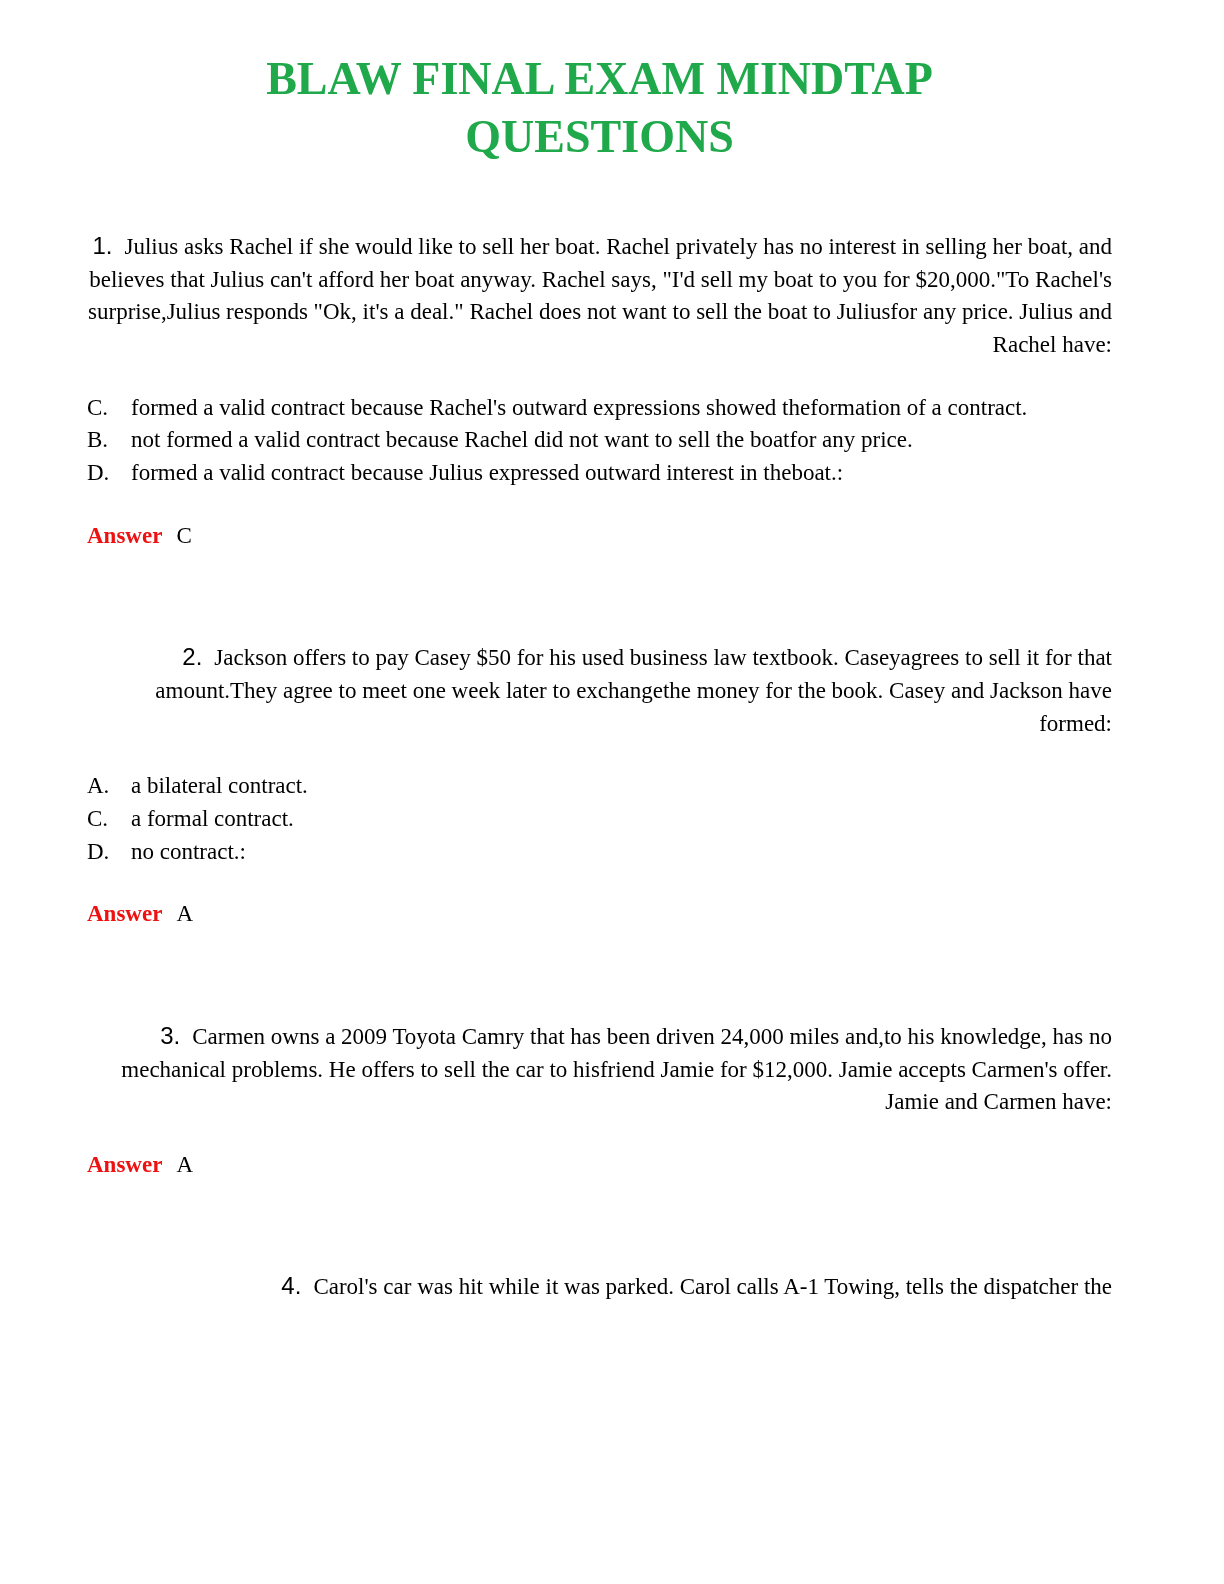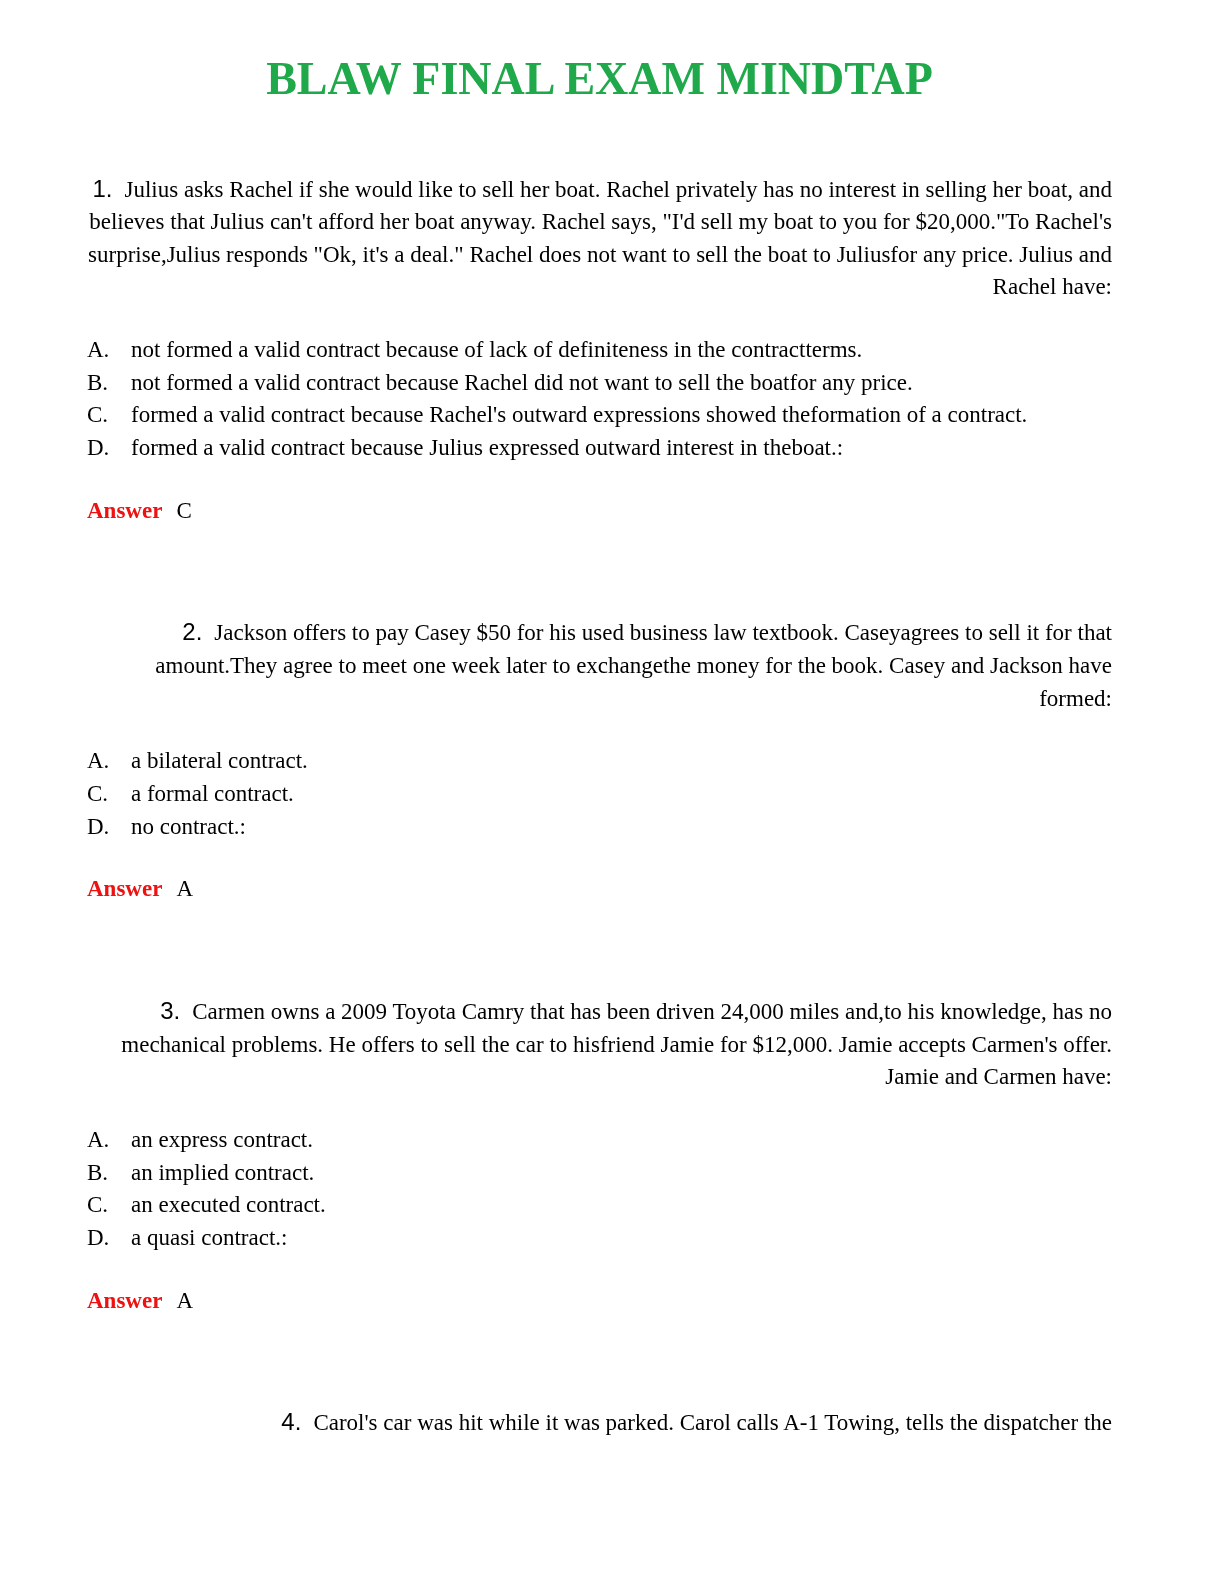--- a/index.html
+++ b/index.html
@@ -69,49 +69,43 @@
     margin-left: 14px;
     color: #000000;
   }
 </style>
 </head>
 <body>
 
 <div class="page">
   <h1 class="doc-title" style="color: rgb(31, 169, 75);">
     <span>BLAW FINAL EXAM MINDTAP</span><br>
+    <span>QUESTIONS</span>
   </h1>
 
   <div id="questions-list">
       <div class="question">
         <p class="q-text"><span class="q-num">1.</span>Julius asks Rachel if she would like to sell her boat. Rachel privately has no interest in selling her boat, and believes that Julius can't afford her boat anyway. Rachel says, "I'd sell my boat to you for $20,000."To Rachel's surprise,Julius responds "Ok, it's a deal." Rachel does not want to sell the boat to Juliusfor any price. Julius and Rachel have:</p>
         <div class="options">
-          <p class="option"><span class="opt-letter">A.</span><span>not formed a valid contract because of lack of definiteness in the contractterms.</span></p>
+          <p class="option"><span class="opt-letter">C.</span><span>formed a valid contract because Rachel's outward expressions showed theformation of a contract.</span></p>
           <p class="option"><span class="opt-letter">B.</span><span>not formed a valid contract because Rachel did not want to sell the boatfor any price.</span></p>
-          <p class="option"><span class="opt-letter">C.</span><span>formed a valid contract because Rachel's outward expressions showed theformation of a contract.</span></p>
           <p class="option"><span class="opt-letter">D.</span><span>formed a valid contract because Julius expressed outward interest in theboat.:</span></p>
         </div>
         <p class="answer-line"><span class="answer-label" style="color: rgb(238, 17, 17);">Answer</span><span class="answer-value">C</span></p>
       </div>
       <div class="question">
         <p class="q-text"><span class="q-num">2.</span>Jackson offers to pay Casey $50 for his used business law textbook. Caseyagrees to sell it for that amount.They agree to meet one week later to exchangethe money for the book. Casey and Jackson have formed:</p>
         <div class="options">
           <p class="option"><span class="opt-letter">A.</span><span>a bilateral contract.</span></p>
           <p class="option"><span class="opt-letter">C.</span><span>a formal contract.</span></p>
           <p class="option"><span class="opt-letter">D.</span><span>no contract.:</span></p>
         </div>
         <p class="answer-line"><span class="answer-label" style="color: rgb(238, 17, 17);">Answer</span><span class="answer-value">A</span></p>
       </div>
       <div class="question">
         <p class="q-text"><span class="q-num">3.</span>Carmen owns a 2009 Toyota Camry that has been driven 24,000 miles and,to his knowledge, has no mechanical problems. He offers to sell the car to hisfriend Jamie for $12,000. Jamie accepts Carmen's offer. Jamie and Carmen have:</p>
-        <div class="options">
-          <p class="option"><span class="opt-letter">A.</span><span>an express contract.</span></p>
-          <p class="option"><span class="opt-letter">B.</span><span>an implied contract.</span></p>
-          <p class="option"><span class="opt-letter">C.</span><span>an executed contract.</span></p>
-          <p class="option"><span class="opt-letter">D.</span><span>a quasi contract.:</span></p>
-        </div>
         <p class="answer-line"><span class="answer-label" style="color: rgb(238, 17, 17);">Answer</span><span class="answer-value">A</span></p>
       </div>
       <div class="question">
         <p class="q-text"><span class="q-num">4.</span>Carol's car was hit while it was parked. Carol calls A-1 Towing, tells the dispatcher the</p>
       </div>
     </div>
 </div>
 
 </body></html>

